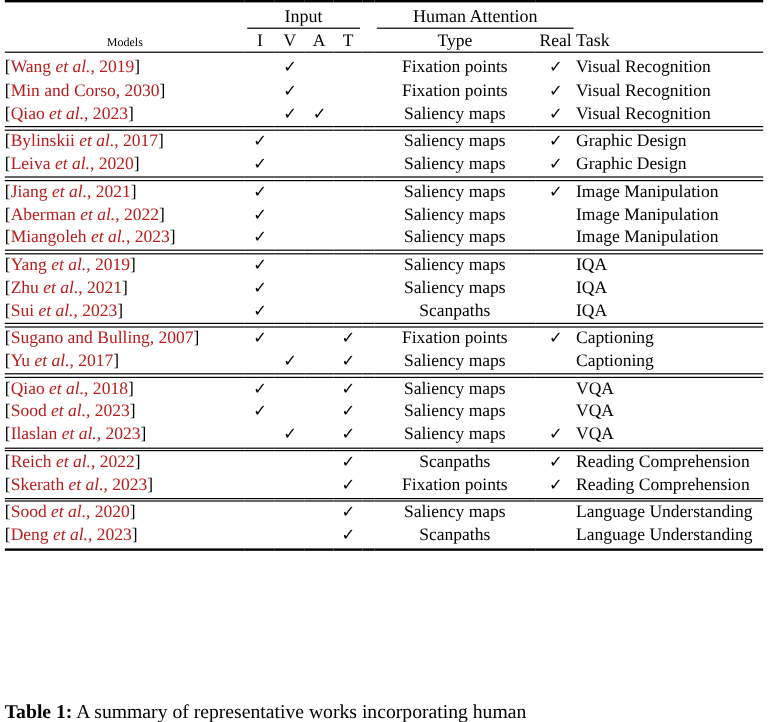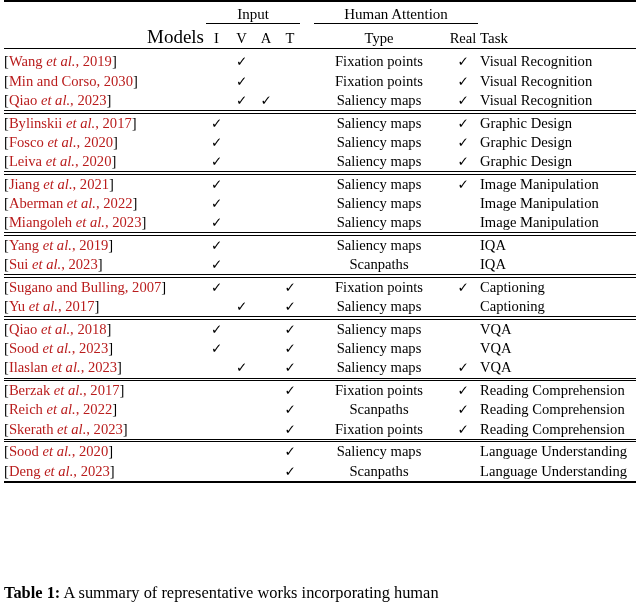--- a/index.html
+++ b/index.html
@@ -46,21 +46,21 @@
 
   
   .grp-label{
     font-weight:bold;text-align:center;font-size:15px;
     padding-bottom:1px;
   }
   .grp-rule{height:1.3px;background:#000;font-size:0;line-height:0;margin:0 2px 2px 2px;}
   .grp-rule-wrap{padding:0;}
   .sub-head{font-weight:bold;text-align:center;font-size:14.6px;}
   .sub-head-letter{font-weight:normal;text-align:center;font-size:14.6px;}
-  .head-left{font-weight:bold;text-align:right;font-size:19px;padding-left:2px;}
+  .head-left{font-weight:bold;text-align:center;font-size:10px;padding-left:2px;}
   .head-task{font-weight:bold;text-align:left;font-size:15px;padding-left:10px;}
   .hrow td{padding-bottom:3px;padding-top:1px;}
 
   
   td.models{text-align:left;padding-left:2px;white-space:nowrap;}
   td.mark{text-align:center;}
   td.type{text-align:center;white-space:nowrap;}
   td.real{text-align:center;}
   td.task{text-align:left;padding-left:10px;white-space:nowrap;margin-left:36px;}
   tr.datarow td{height:19.2px;line-height:19.2px;}
@@ -179,41 +179,30 @@
         <td class="mark"><span class="chk">✓</span></td>
         <td class="mark"></td>
         <td class="mark"></td>
         <td class="mark"></td>
         <td></td>
         <td class="type">Saliency maps</td>
         <td class="real"><span class="chk">✓</span></td>
         <td class="task">Graphic Design</td>
       </tr>
         <tr class="datarow">
-        <td class="models"><span class="brk">[</span><span class="cite">Fosco <span class="ital">et al.</span>, 2020</span><span class="brk">]</span></td>
+        <td class="models"><span class="brk">[</span><span class="cite">Leiva <span class="ital">et al.</span>, 2020</span><span class="brk">]</span></td>
         <td class="mark"><span class="chk">✓</span></td>
         <td class="mark"></td>
         <td class="mark"></td>
         <td class="mark"></td>
         <td></td>
         <td class="type">Saliency maps</td>
         <td class="real"><span class="chk">✓</span></td>
         <td class="task">Graphic Design</td>
       </tr>
-        <tr class="datarow">
-        <td class="models"><span class="brk">[</span><span class="cite">Leiva <span class="ital">et al.</span>, 2020</span><span class="brk">]</span></td>
-        <td class="mark"><span class="chk">✓</span></td>
-        <td class="mark"></td>
-        <td class="mark"></td>
-        <td class="mark"></td>
-        <td></td>
-        <td class="type">Saliency maps</td>
-        <td class="real"><span class="chk">✓</span></td>
-        <td class="task">Graphic Design</td>
-      </tr>
         <tr class="rule-group">
           <td colspan="9"></td>
         </tr>
         <tr class="datarow">
         <td class="models"><span class="brk">[</span><span class="cite">Jiang <span class="ital">et al.</span>, 2021</span><span class="brk">]</span></td>
         <td class="mark"><span class="chk">✓</span></td>
         <td class="mark"></td>
         <td class="mark"></td>
         <td class="mark"></td>
         <td></td>
@@ -251,20 +240,31 @@
         <td class="mark"><span class="chk">✓</span></td>
         <td class="mark"></td>
         <td class="mark"></td>
         <td class="mark"></td>
         <td></td>
         <td class="type">Saliency maps</td>
         <td class="real"></td>
         <td class="task">IQA</td>
       </tr>
         <tr class="datarow">
+        <td class="models"><span class="brk">[</span><span class="cite">Zhu <span class="ital">et al.</span>, 2021</span><span class="brk">]</span></td>
+        <td class="mark"><span class="chk">✓</span></td>
+        <td class="mark"></td>
+        <td class="mark"></td>
+        <td class="mark"></td>
+        <td></td>
+        <td class="type">Saliency maps</td>
+        <td class="real"></td>
+        <td class="task">IQA</td>
+      </tr>
+        <tr class="datarow">
         <td class="models"><span class="brk">[</span><span class="cite">Sui <span class="ital">et al.</span>, 2023</span><span class="brk">]</span></td>
         <td class="mark"><span class="chk">✓</span></td>
         <td class="mark"></td>
         <td class="mark"></td>
         <td class="mark"></td>
         <td></td>
         <td class="type">Scanpaths</td>
         <td class="real"></td>
         <td class="task">IQA</td>
       </tr>
@@ -325,31 +325,20 @@
         <td class="mark"></td>
         <td class="mark"><span class="chk">✓</span></td>
         <td></td>
         <td class="type">Saliency maps</td>
         <td class="real"><span class="chk">✓</span></td>
         <td class="task">VQA</td>
       </tr>
         <tr class="rule-group">
           <td colspan="9"></td>
         </tr>
-        <tr class="datarow">
-        <td class="models"><span class="brk">[</span><span class="cite">Berzak <span class="ital">et al.</span>, 2017</span><span class="brk">]</span></td>
-        <td class="mark"></td>
-        <td class="mark"></td>
-        <td class="mark"></td>
-        <td class="mark"><span class="chk">✓</span></td>
-        <td></td>
-        <td class="type">Fixation points</td>
-        <td class="real"><span class="chk">✓</span></td>
-        <td class="task">Reading Comprehension</td>
-      </tr>
         <tr class="datarow">
         <td class="models"><span class="brk">[</span><span class="cite">Reich <span class="ital">et al.</span>, 2022</span><span class="brk">]</span></td>
         <td class="mark"></td>
         <td class="mark"></td>
         <td class="mark"></td>
         <td class="mark"><span class="chk">✓</span></td>
         <td></td>
         <td class="type">Scanpaths</td>
         <td class="real"><span class="chk">✓</span></td>
         <td class="task">Reading Comprehension</td>

